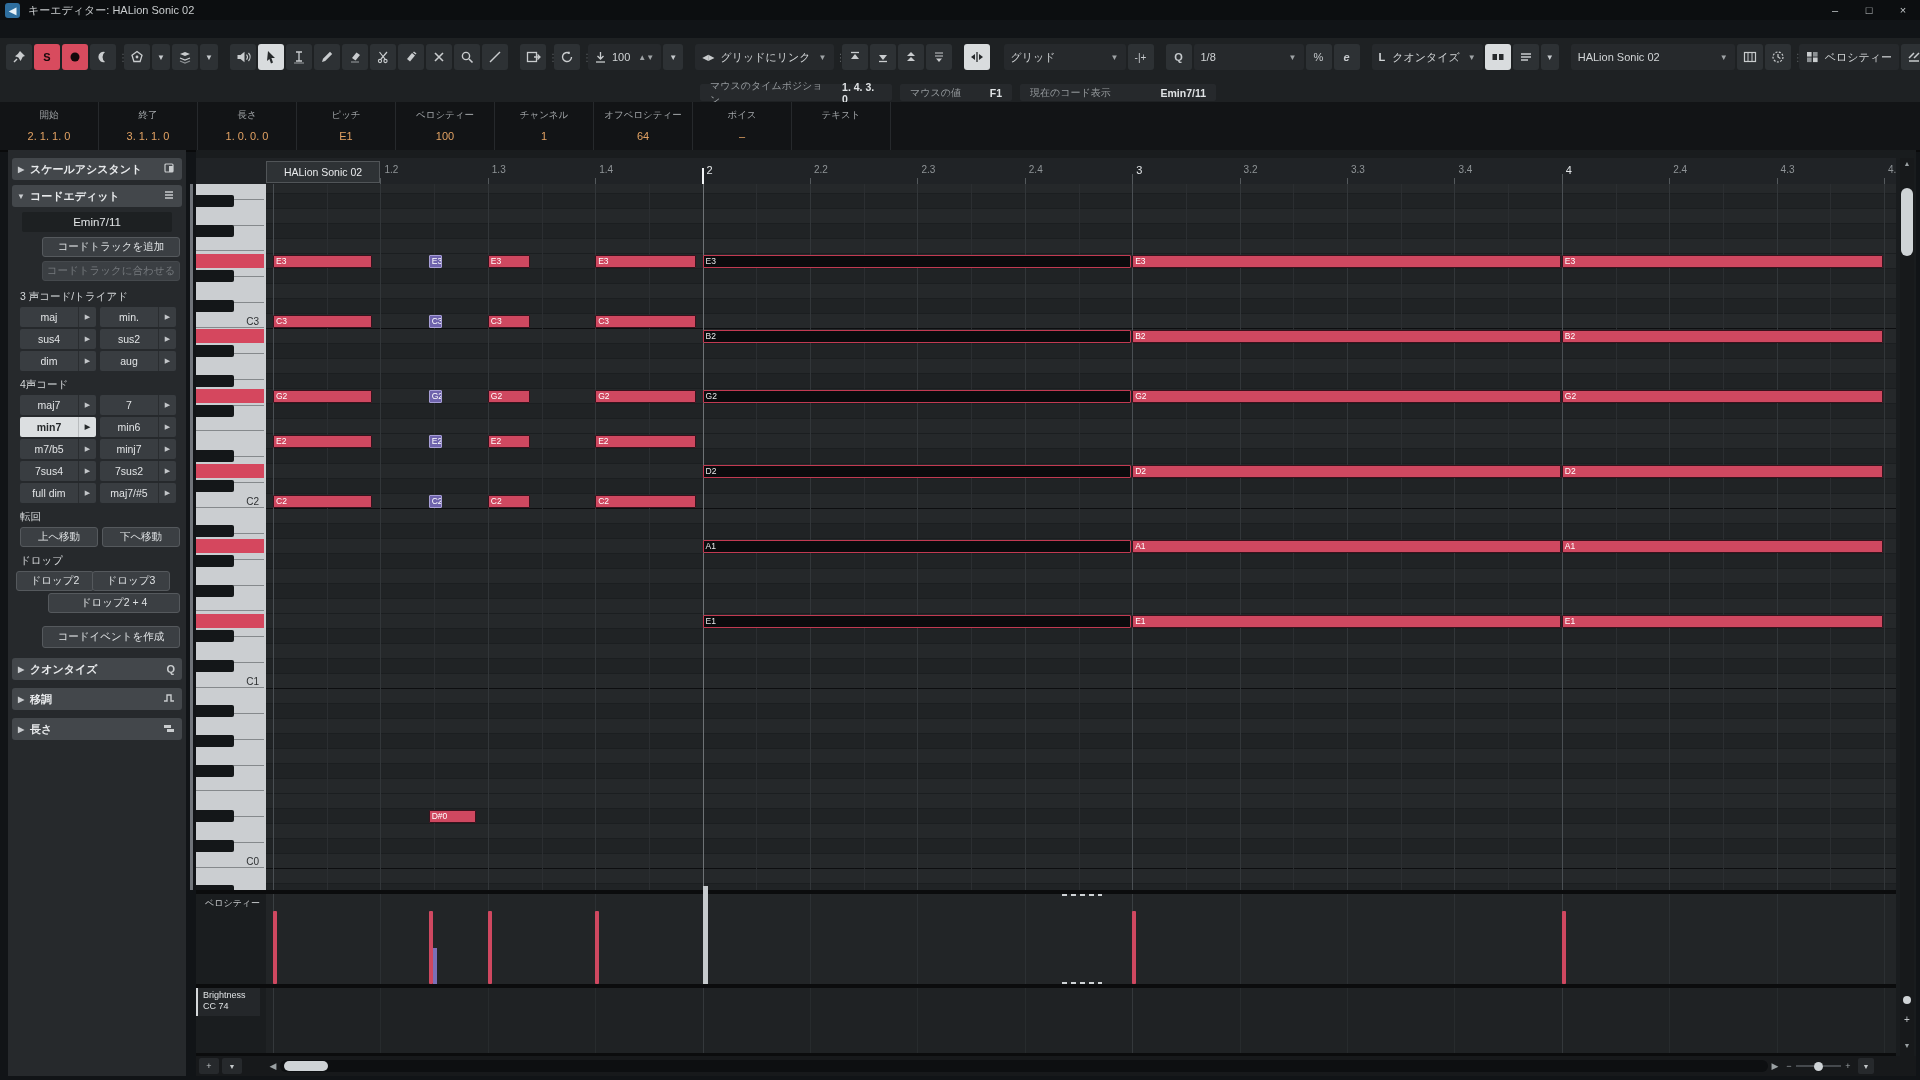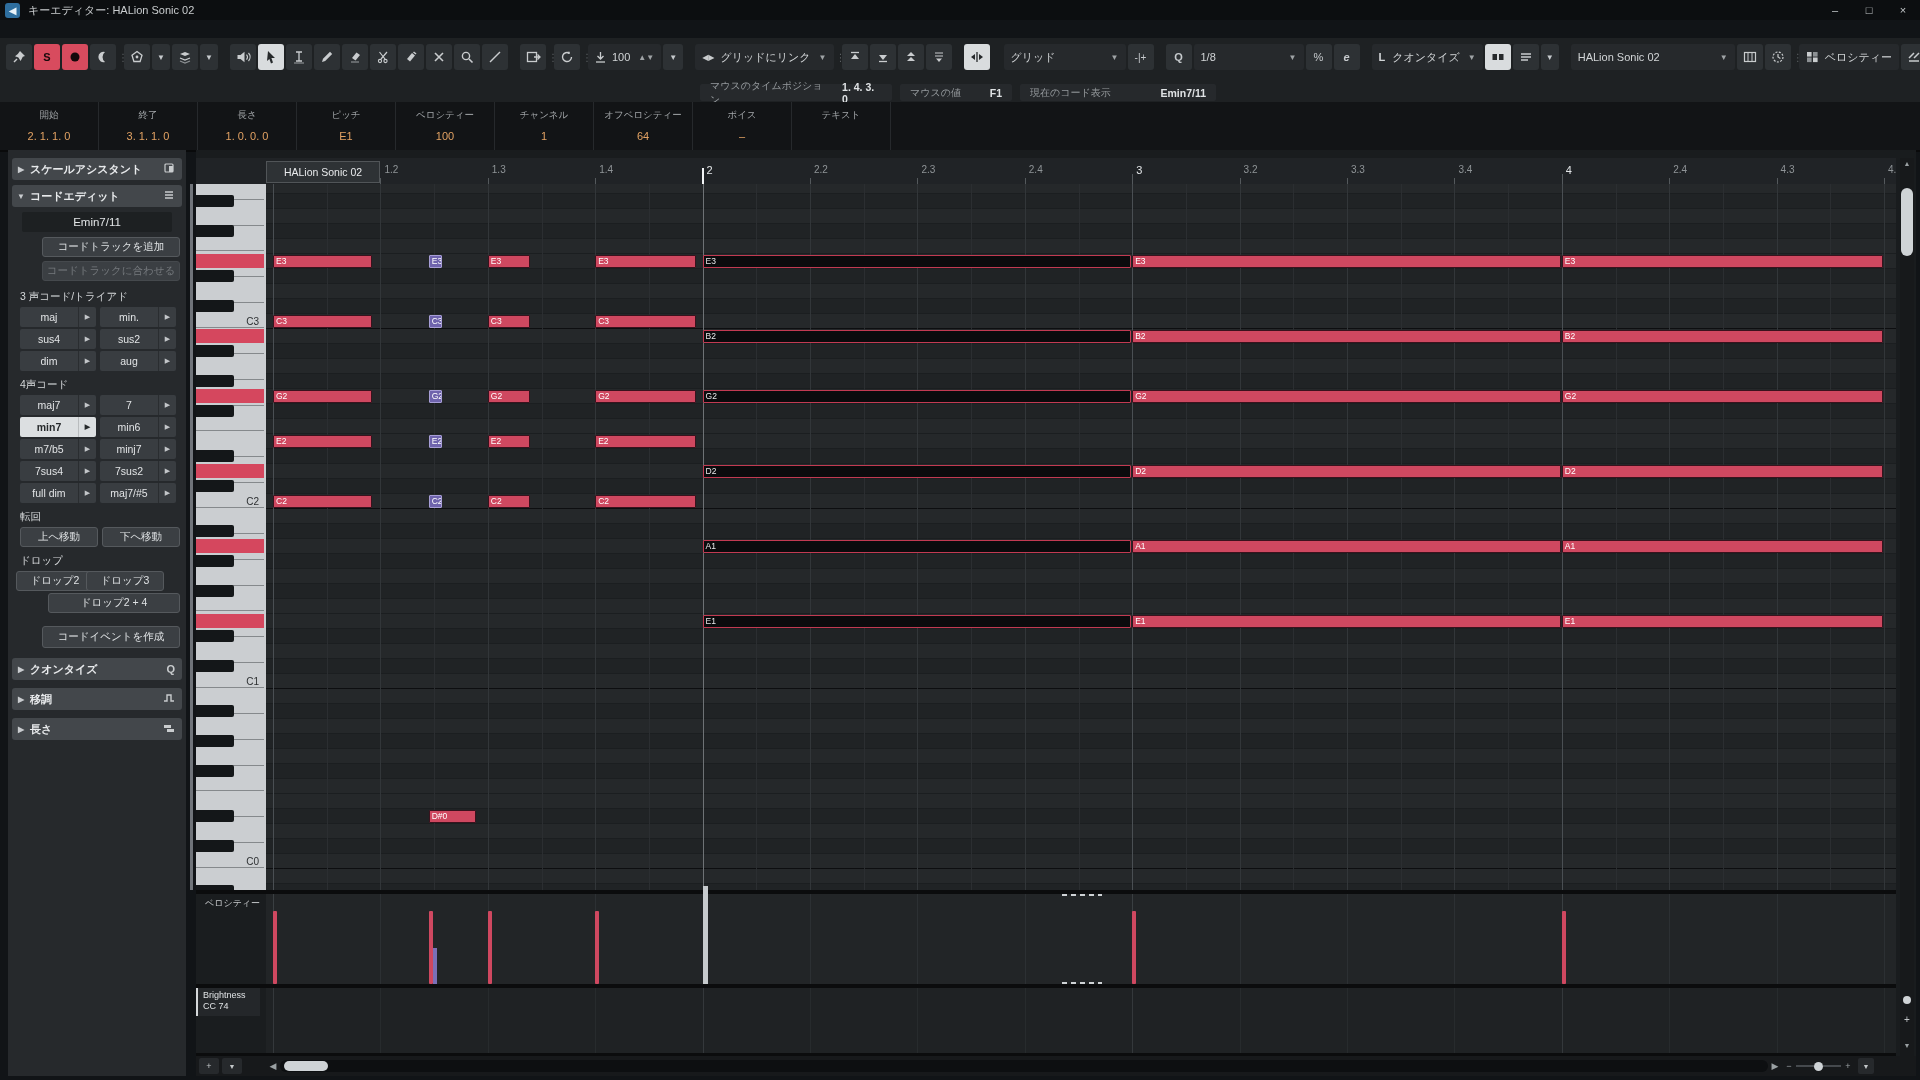--- a/index.html
+++ b/index.html
@@ -519,21 +519,21 @@
             <span class="cc-label">maj7/#5</span>
             <span class="cc-play">▶</span>
           </div>
         </div>
       </div>
     <div class="insp-label" style="top:360px;">転回</div>
     <div class="insp-btn" style="top:377px;left:12px;width:78px;">上へ移動</div>
     <div class="insp-btn" style="top:377px;left:94px;width:78px;">下へ移動</div>
     <div class="insp-label" style="top:404px;">ドロップ</div>
     <div class="insp-btn" style="top:421px;left:8px;width:78px;">ドロップ2</div>
-    <div class="insp-btn" style="top:421px;left:78px;width:78px;">ドロップ3</div>
+    <div class="insp-btn" style="top:421px;left:84px;width:78px;">ドロップ3</div>
     <div class="insp-btn" style="top:443px;left:40px;width:132px;">ドロップ2 + 4</div>
     <div class="insp-btn" style="top:476px;left:34px;width:138px;height:22px;">コードイベントを作成</div>
     <div class="sec-h" style="top:508px;">
       <span class="tri">▶</span>
       <span>クオンタイズ</span>
       <span class="sec-ic" style="font-weight:bold;color:#c9ccce;">Q</span>
     </div>
     <div class="sec-h" style="top:538px;">
       <span class="tri">▶</span>
       <span>移調</span>

